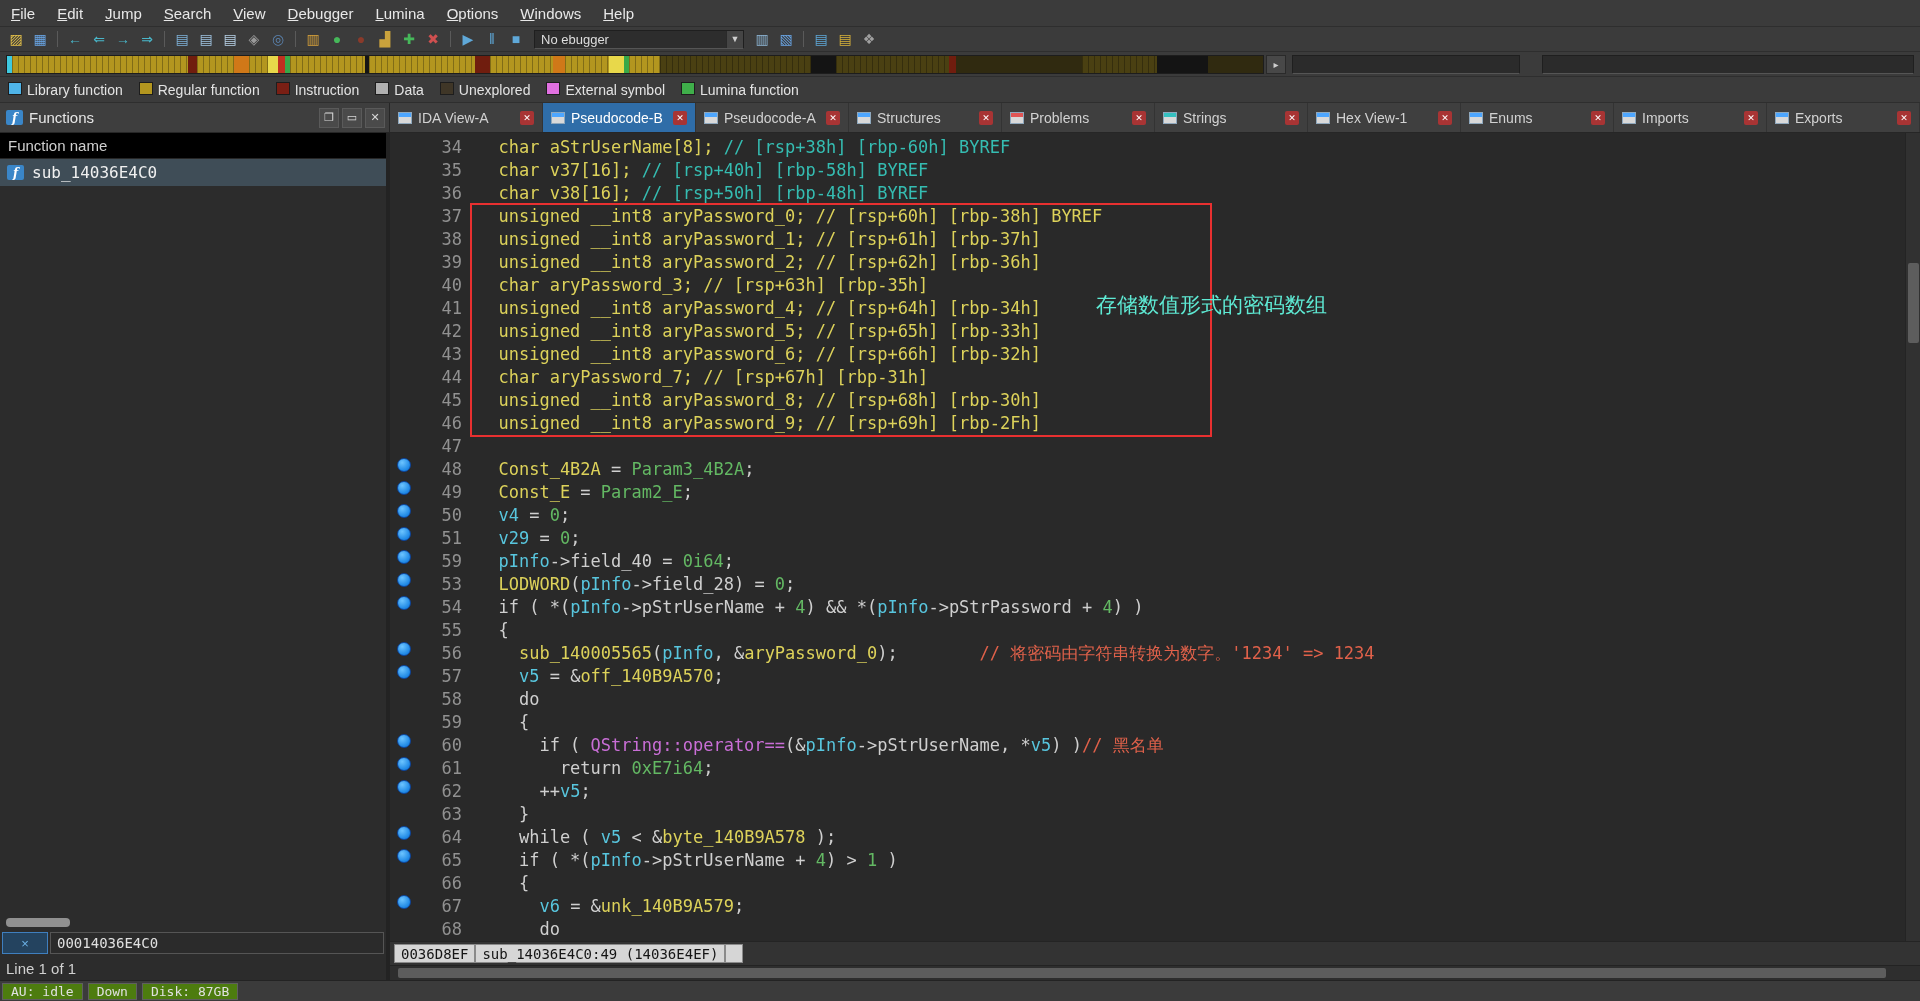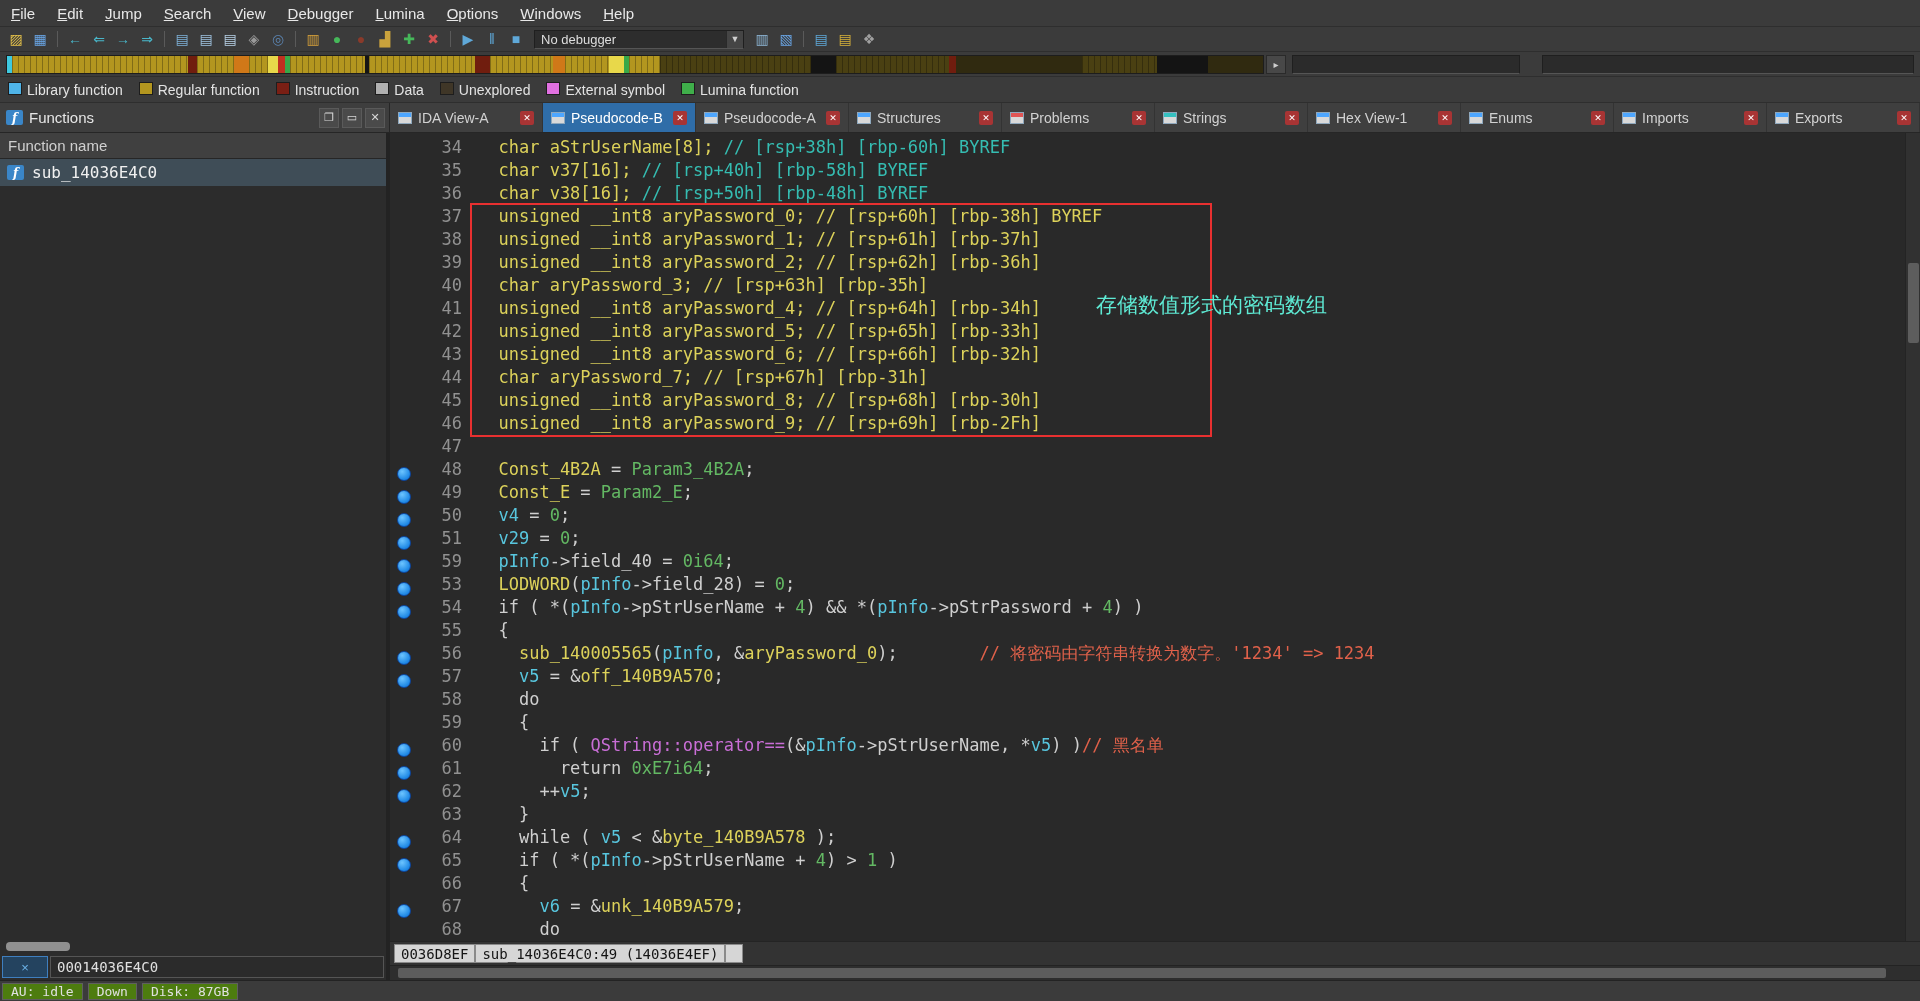--- a/index.html
+++ b/index.html
@@ -59,40 +59,40 @@
   .tab.active { background:#2f6da8; color:#fff; }
   .tab-ico { width:14px; height:12px; border:1px solid #8fa8bd; flex:none; }
   .tab-label { white-space:nowrap; overflow:hidden; flex:1; }
   .tab-close { width:14px; height:14px; background:#a83434; border-radius:2px; color:#fff;
     font-size:9px; display:flex; align-items:center; justify-content:center; flex:none; }
 
   
   .middle { flex:1; display:flex; min-height:0; }
   .left-panel { width:386px; background:#2c2c2c; display:flex; flex-direction:column; }
   .splitter { width:4px; background:#232323; }
-  .col-header { height:26px; background:#404040; border-bottom:1px solid #262626;
+  .col-header { height:26px; background:#000000; border-bottom:1px solid #262626;
     color:#cfcfcf; font-size:15px; display:flex; align-items:center; padding-left:8px; }
   .func-list { flex:1; overflow:hidden; }
   .func-row { height:27px; display:flex; align-items:center; gap:8px; padding-left:7px;
     background:#3f4d57; color:#f0f0f0; font:16px "DejaVu Sans Mono", monospace; }
   .pill-row { height:16px; display:flex; align-items:center; }
   .pill { width:64px; height:9px; background:#909090; border-radius:4px; margin-left:6px; }
   .addr-row { height:26px; display:flex; align-items:center; padding:1px 2px; gap:2px; }
   .x-btn { width:46px; height:22px; background:#24435f; border:1px solid #3f7fbf;
     color:#6db3e8; font-size:13px; display:flex; align-items:center; justify-content:center; }
   .addr-box { flex:1; height:22px; background:#2b2b2b; border:1px solid #555;
     color:#e0e0e0; font:14px "DejaVu Sans Mono", monospace; display:flex;
     align-items:center; padding-left:6px; }
   .line-status { height:24px; color:#d0d0d0; font-size:15px; display:flex;
     align-items:center; padding-left:6px; }
 
   .main { flex:1; display:flex; flex-direction:column; min-width:0; background:#292929; }
   .code-viewport { flex:1; position:relative; overflow:hidden; padding-top:3px;
     font:17px/23px "DejaVu Sans Mono", monospace; }
-  .code-row { height:23px; display:flex; align-items:flex-end; white-space:pre; }
+  .code-row { height:23px; display:flex; align-items:flex-start; white-space:pre; }
   .bp-col { width:28px; flex:none; display:flex; align-items:center; justify-content:center; }
   .bp-dot { width:14px; height:14px; border-radius:50%;
     background:radial-gradient(circle at 35% 30%, #6cc4ff, #1e88e5 70%); border:1px solid #0d47a1; }
   .num-col { width:44px; flex:none; text-align:right; color:#919191; }
   .code-text { margin-left:16px; }
   .sy{color:#ddd25a} .sc{color:#58c6de} .st{color:#35bdb2} .sg{color:#63b863}
   .sw{color:#cfcfcf} .sm{color:#c96ed6} .sr{color:#e0614a}
   .anno-box { position:absolute; left:80px; top:70px; width:742px; height:234px;
     border:2px solid #e83030; pointer-events:none; }
   .anno-label { position:absolute; left:706px; top:158px; color:#e83030;
@@ -154,21 +154,21 @@
       <span class="tb-icon" style="color: rgb(138, 58, 42);">●</span>
       <span class="tb-icon" style="color: rgb(201, 162, 60);">▟</span>
       <span class="tb-icon" style="color: rgb(70, 184, 90);">✚</span>
       <span class="tb-icon" style="color: rgb(208, 80, 80);">✖</span>
       <span class="tb-sep"></span>
       <span class="tb-icon" style="color: rgb(95, 168, 216);">▶</span>
       <span class="tb-icon" style="color: rgb(95, 168, 216);">‖</span>
       <span class="tb-icon" style="color: rgb(95, 168, 216);">■</span>
     </div>
   <div class="combo">
-    <span class="combo-label">No debugger</span>
+    <span class="combo-label">No ebugger</span>
     <span class="combo-btn">▼</span>
   </div>
   <div class="tb-group">
       <span class="tb-icon" style="color: rgb(143, 184, 216);">▥</span>
       <span class="tb-icon" style="color: rgb(106, 167, 232);">▧</span>
       <span class="tb-sep"></span>
       <span class="tb-icon" style="color: rgb(95, 168, 216);">▤</span>
       <span class="tb-icon" style="color: rgb(216, 178, 58);">▤</span>
       <span class="tb-icon" style="color: rgb(160, 160, 160);">❖</span>
     </div>
@@ -314,20 +314,21 @@
           <span>sub_14036E4C0</span>
         </div>
       </div>
     <div class="pill-row">
         <div class="pill"></div>
       </div>
     <div class="addr-row">
       <div class="x-btn">×</div>
       <div class="addr-box">00014036E4C0</div>
     </div>
+    <div class="line-status">Line 1 of 1</div>
   </div>
 
   <div class="splitter"></div>
 
   <div class="main">
     <div class="code-viewport">
       <div>
           <div class="code-row"><span class="bp-col"></span><span class="num-col">34</span><span class="code-text"><span class="sy">  char aStrUserName[8]; </span><span class="st">// [rsp+38h] [rbp-60h] BYREF</span></span></div>
           <div class="code-row"><span class="bp-col"></span><span class="num-col">35</span><span class="code-text"><span class="sy">  char v37[16]; </span><span class="st">// [rsp+40h] [rbp-58h] BYREF</span></span></div>
           <div class="code-row"><span class="bp-col"></span><span class="num-col">36</span><span class="code-text"><span class="sy">  char v38[16]; </span><span class="st">// [rsp+50h] [rbp-48h] BYREF</span></span></div>

